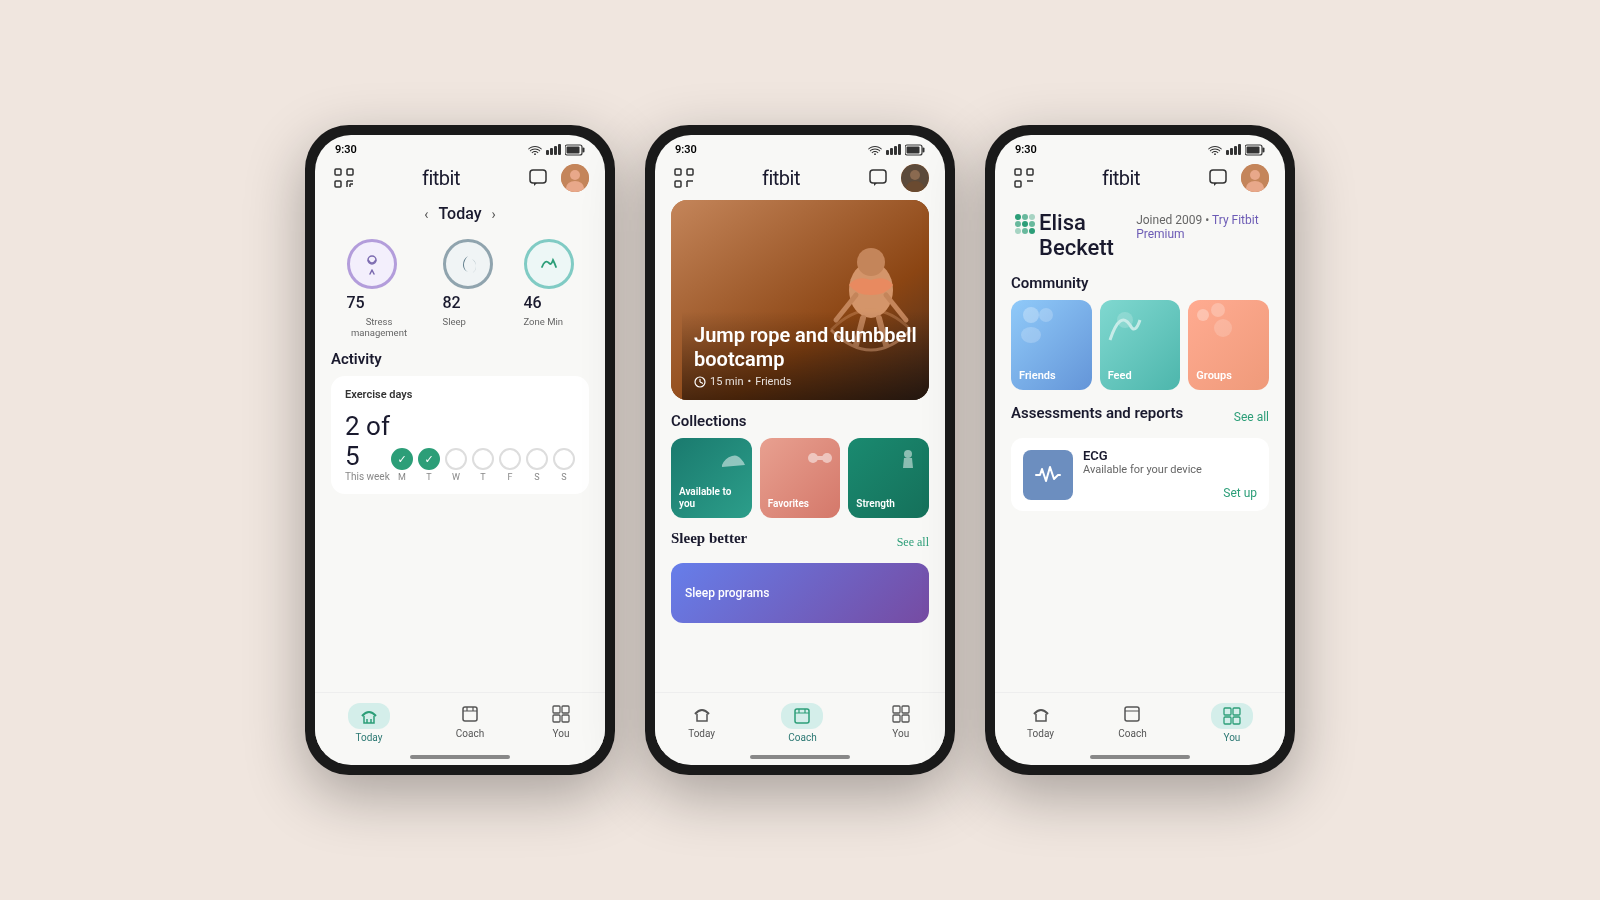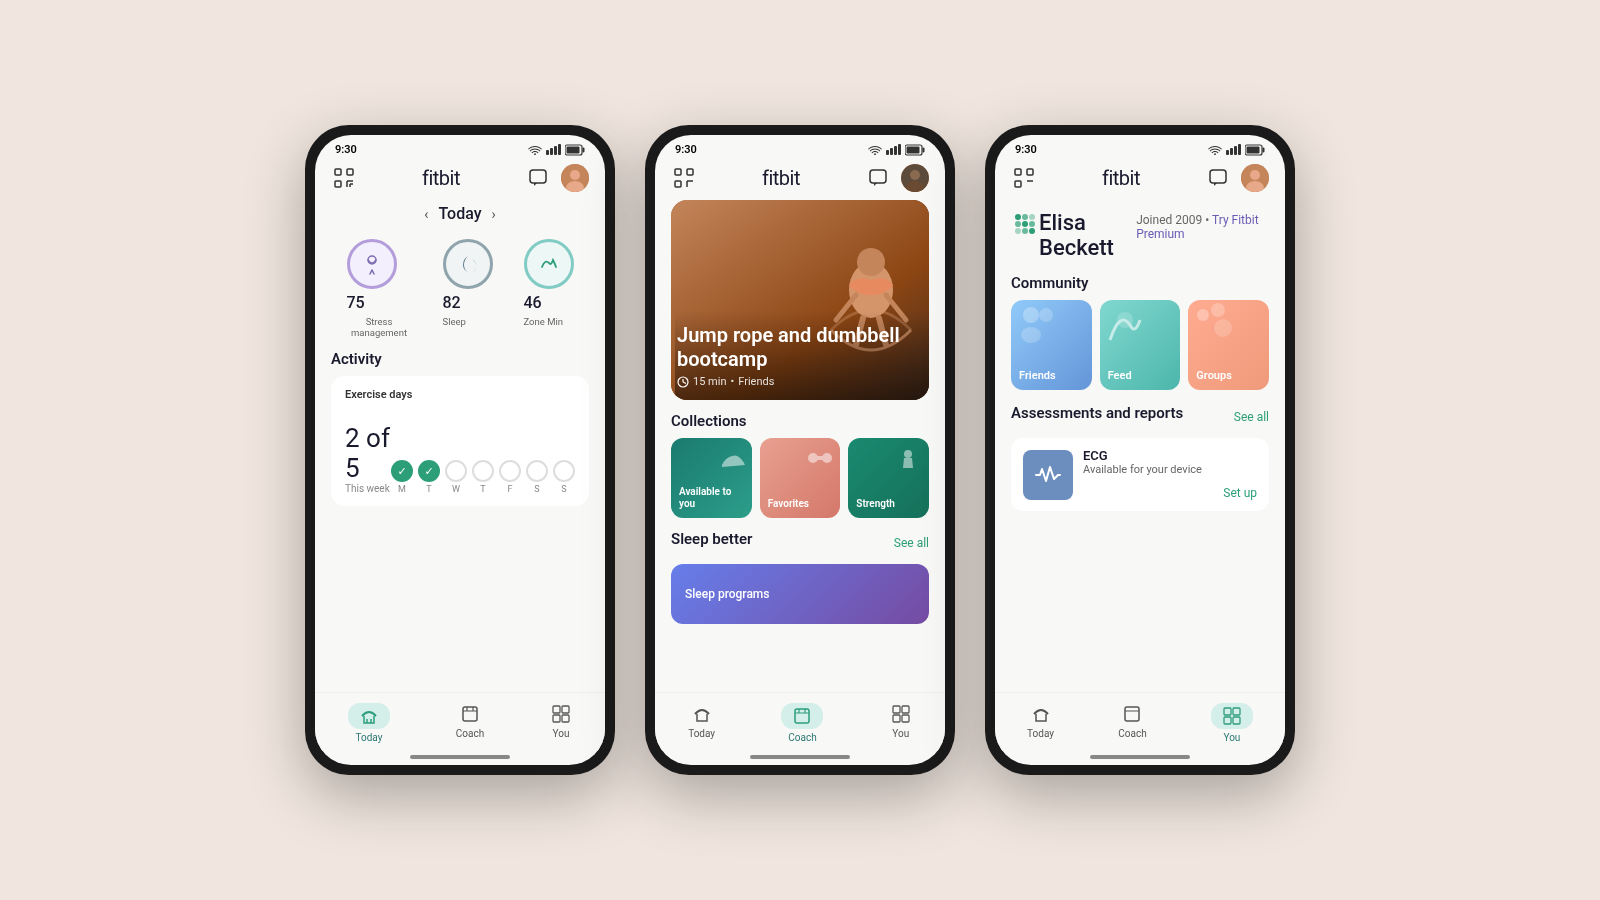--- a/index.html
+++ b/index.html
@@ -228,21 +228,21 @@
     }
     .activity-card {
       background: white;
       border-radius: 14px;
       padding: 12px 14px;
     }
     .exercise-label {
       font-size: 11px;
       font-weight: 600;
       color: #333;
-      margin-bottom: 22px;
+      margin-bottom: 10px;
     }
     .exercise-count {
       font-size: 26px;
       font-weight: 400;
       color: #1a1a2e;
     }
     .exercise-week {
       font-size: 10px;
       color: #888;
     }
@@ -293,23 +293,23 @@
     }
     .hero-bg {
       width: 100%;
       height: 100%;
       background: linear-gradient(135deg, #c4855a 0%, #8b4513 40%, #4a3728 100%);
       position: relative;
     }
     .hero-overlay {
       position: absolute;
       bottom: 0;
-      left: 4px;
+      left: 11px;
       right: 0;
-      padding: 12px 2px;
+      padding: 12px 12px;
       background: linear-gradient(transparent, rgba(0,0,0,0.5));
     }
     .hero-title {
       font-size: 20px;
       font-weight: 600;
       color: white;
       line-height: 1.2;
     }
     .hero-meta {
       font-size: 11px;
@@ -341,20 +341,21 @@
       font-size: 10px;
       font-weight: 600;
       color: white;
       line-height: 1.2;
     }
     .sleep-section {
       display: flex;
       justify-content: space-between;
       align-items: center;
       margin-bottom: 8px;
+      font-family: Liberation Serif, serif;
     }
     .see-all {
       font-size: 12px;
       color: #2c9e78;
       cursor: pointer;
     }
 
     
     .profile-header {
       display: flex;

